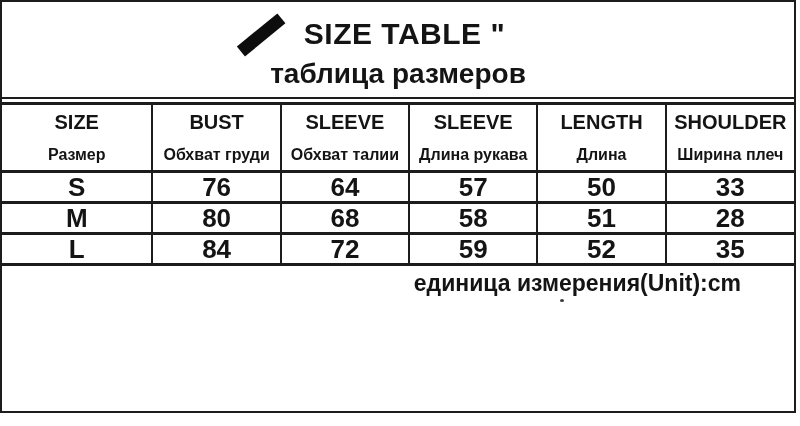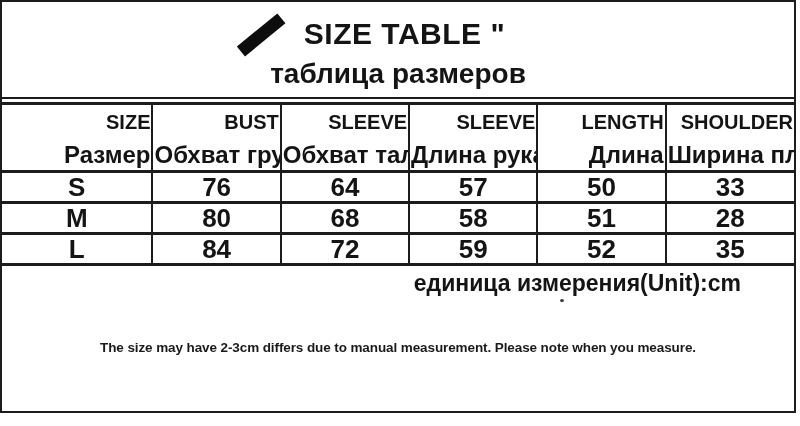--- a/index.html
+++ b/index.html
@@ -53,23 +53,23 @@
     border-bottom: 3px solid #1c1c1c;
     text-align: center;
     vertical-align: middle;
     background: #ffffff;
     overflow: hidden;
   }
   .size-table tr > *:first-child { border-left: none; }
   .size-table tr > *:last-child  { border-right: none; }
   .size-table col.c-size { width: 19%; }
   .size-table col.c-std  { width: 16.2%; }
-  .size-table th { height: 68px; font-weight: bold; padding: 0 1px; text-align: right; }
+  .size-table th { height: 68px; font-weight: bold; padding: 0 1px; }
   .hdr-en { font-size: 20px; line-height: 33px; white-space: nowrap; }
-  .hdr-ru { font-size: 24px; line-height: 31px; white-space: nowrap; }
+  .hdr-ru { font-size: 16px; line-height: 31px; white-space: nowrap; }
   .size-table td {
     height: 31px;
     font-size: 26px;
     font-weight: bold;
     line-height: 1;
   }
   
   .bottom-section { position: relative; height: 130px; padding-left: 24px; }
   .unit-note {
     padding: 4px 53px 0 0;
@@ -173,17 +173,16 @@
         <td>52</td>
         <td>35</td>
       </tr>
     </tbody>
   </table>
 
   <div class="bottom-section">
     <div class="unit-note">единица измерения(Unit):cm</div>
     <div class="stray-dot"></div>
     <div class="footnotes">
-      <div class="footnote">The size may have 2-3cm differs due to manual measurement. Please note when you measure.</div>
     </div>
   </div>
 
 </div>
 
 </body></html>

